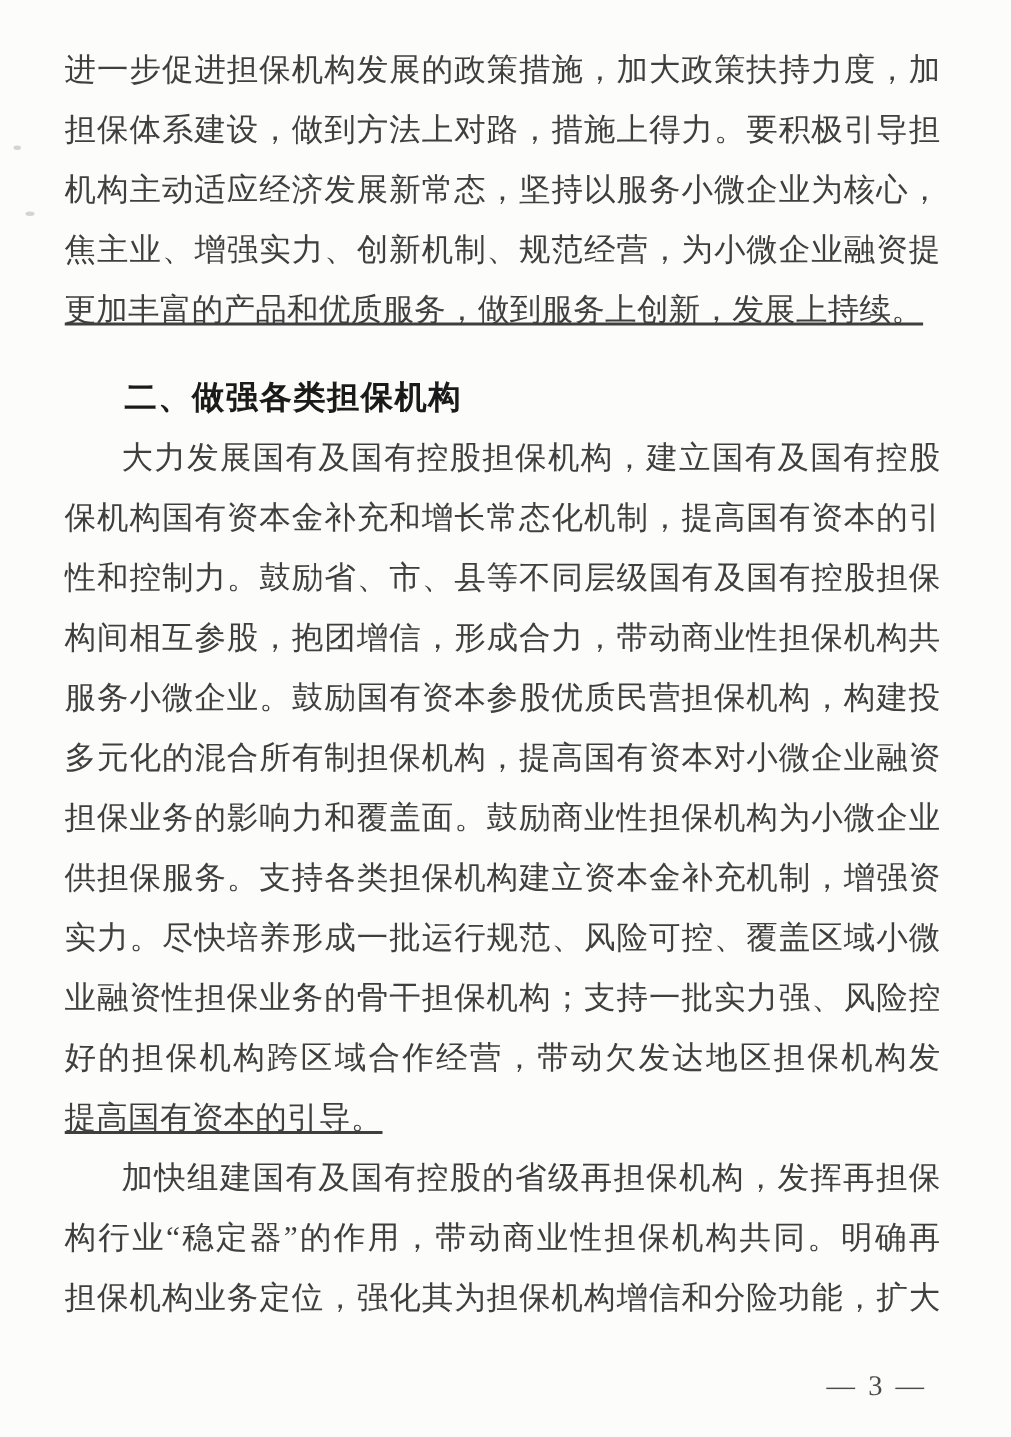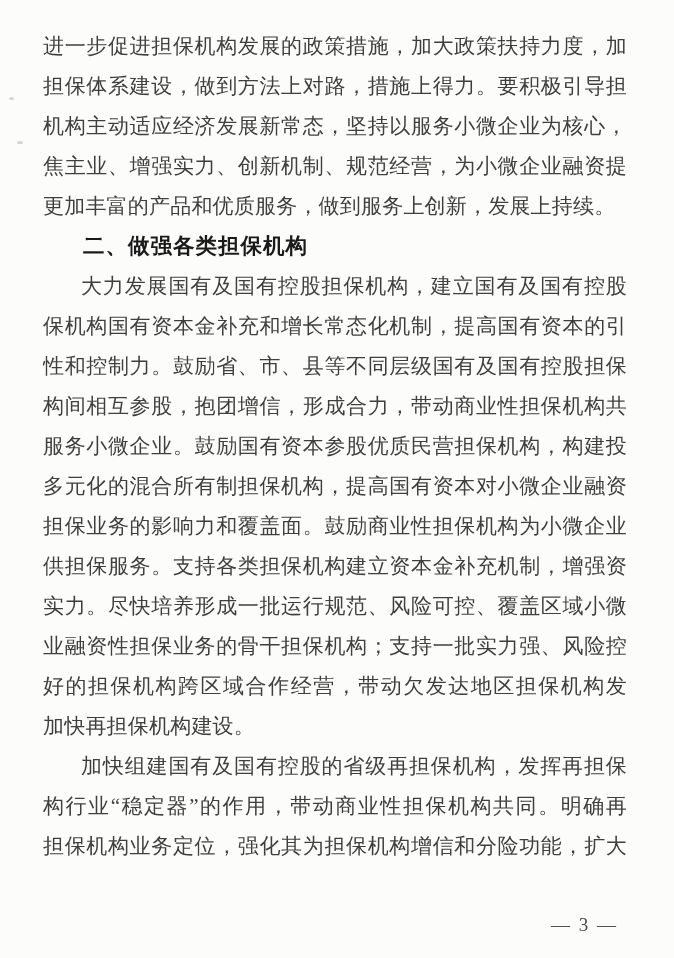--- a/index.html
+++ b/index.html
@@ -29,33 +29,35 @@
     font-size: 21px;
     color: var(--body-color, #3f3f3f);
     text-align: justify;
     text-align-last: justify;
     overflow: hidden;
     letter-spacing: 0.2px;
   }
   .line.body_end {
     text-align: left;
     text-align-last: left;
+    text-decoration: underline;
   }
   .line.body_indent {
     text-indent: 38px;
   }
   .line.heading {
     font-family: Liberation Sans, sans-serif;
     font-weight: bold;
     font-size: 21.5px;
     color: var(--heading-color, #1a1a1a);
     text-align: left;
     text-align-last: left;
     text-indent: 40px;
     letter-spacing: 1px;
+    margin-top: 19px;
   }
   .page-number {
     position: absolute;
     top: 905px;
     right: 56px;
     height: 40px;
     line-height: 40px;
     font-size: 19px;
     color: var(--pagenum-color, #4a4a4a);
     letter-spacing: 2px;
@@ -86,19 +88,19 @@
       <div class="line body">保机构国有资本金补充和增长常态化机制，提高国有资本的引导</div>
       <div class="line body">性和控制力。鼓励省、市、县等不同层级国有及国有控股担保机</div>
       <div class="line body">构间相互参股，抱团增信，形成合力，带动商业性担保机构共同</div>
       <div class="line body">服务小微企业。鼓励国有资本参股优质民营担保机构，构建投资</div>
       <div class="line body">多元化的混合所有制担保机构，提高国有资本对小微企业融资性</div>
       <div class="line body">担保业务的影响力和覆盖面。鼓励商业性担保机构为小微企业提</div>
       <div class="line body">供担保服务。支持各类担保机构建立资本金补充机制，增强资本</div>
       <div class="line body">实力。尽快培养形成一批运行规范、风险可控、覆盖区域小微企</div>
       <div class="line body">业融资性担保业务的骨干担保机构；支持一批实力强、风险控制</div>
       <div class="line body">好的担保机构跨区域合作经营，带动欠发达地区担保机构发展，</div>
-      <div class="line body_end">加快再担保机构建设。</div>
+      <div class="line body_end">提高国有资本的引导。</div>
       <div class="line body_indent">加快组建国有及国有控股的省级再担保机构，发挥再担保机</div>
       <div class="line body">构行业“稳定器”的作用，带动商业性担保机构共同。明确再</div>
       <div class="line body">担保机构业务定位，强化其为担保机构增信和分险功能，扩大再</div>
     </div>
   <div class="page-number">— 3 —</div>
 </div>
 
 </body></html>

